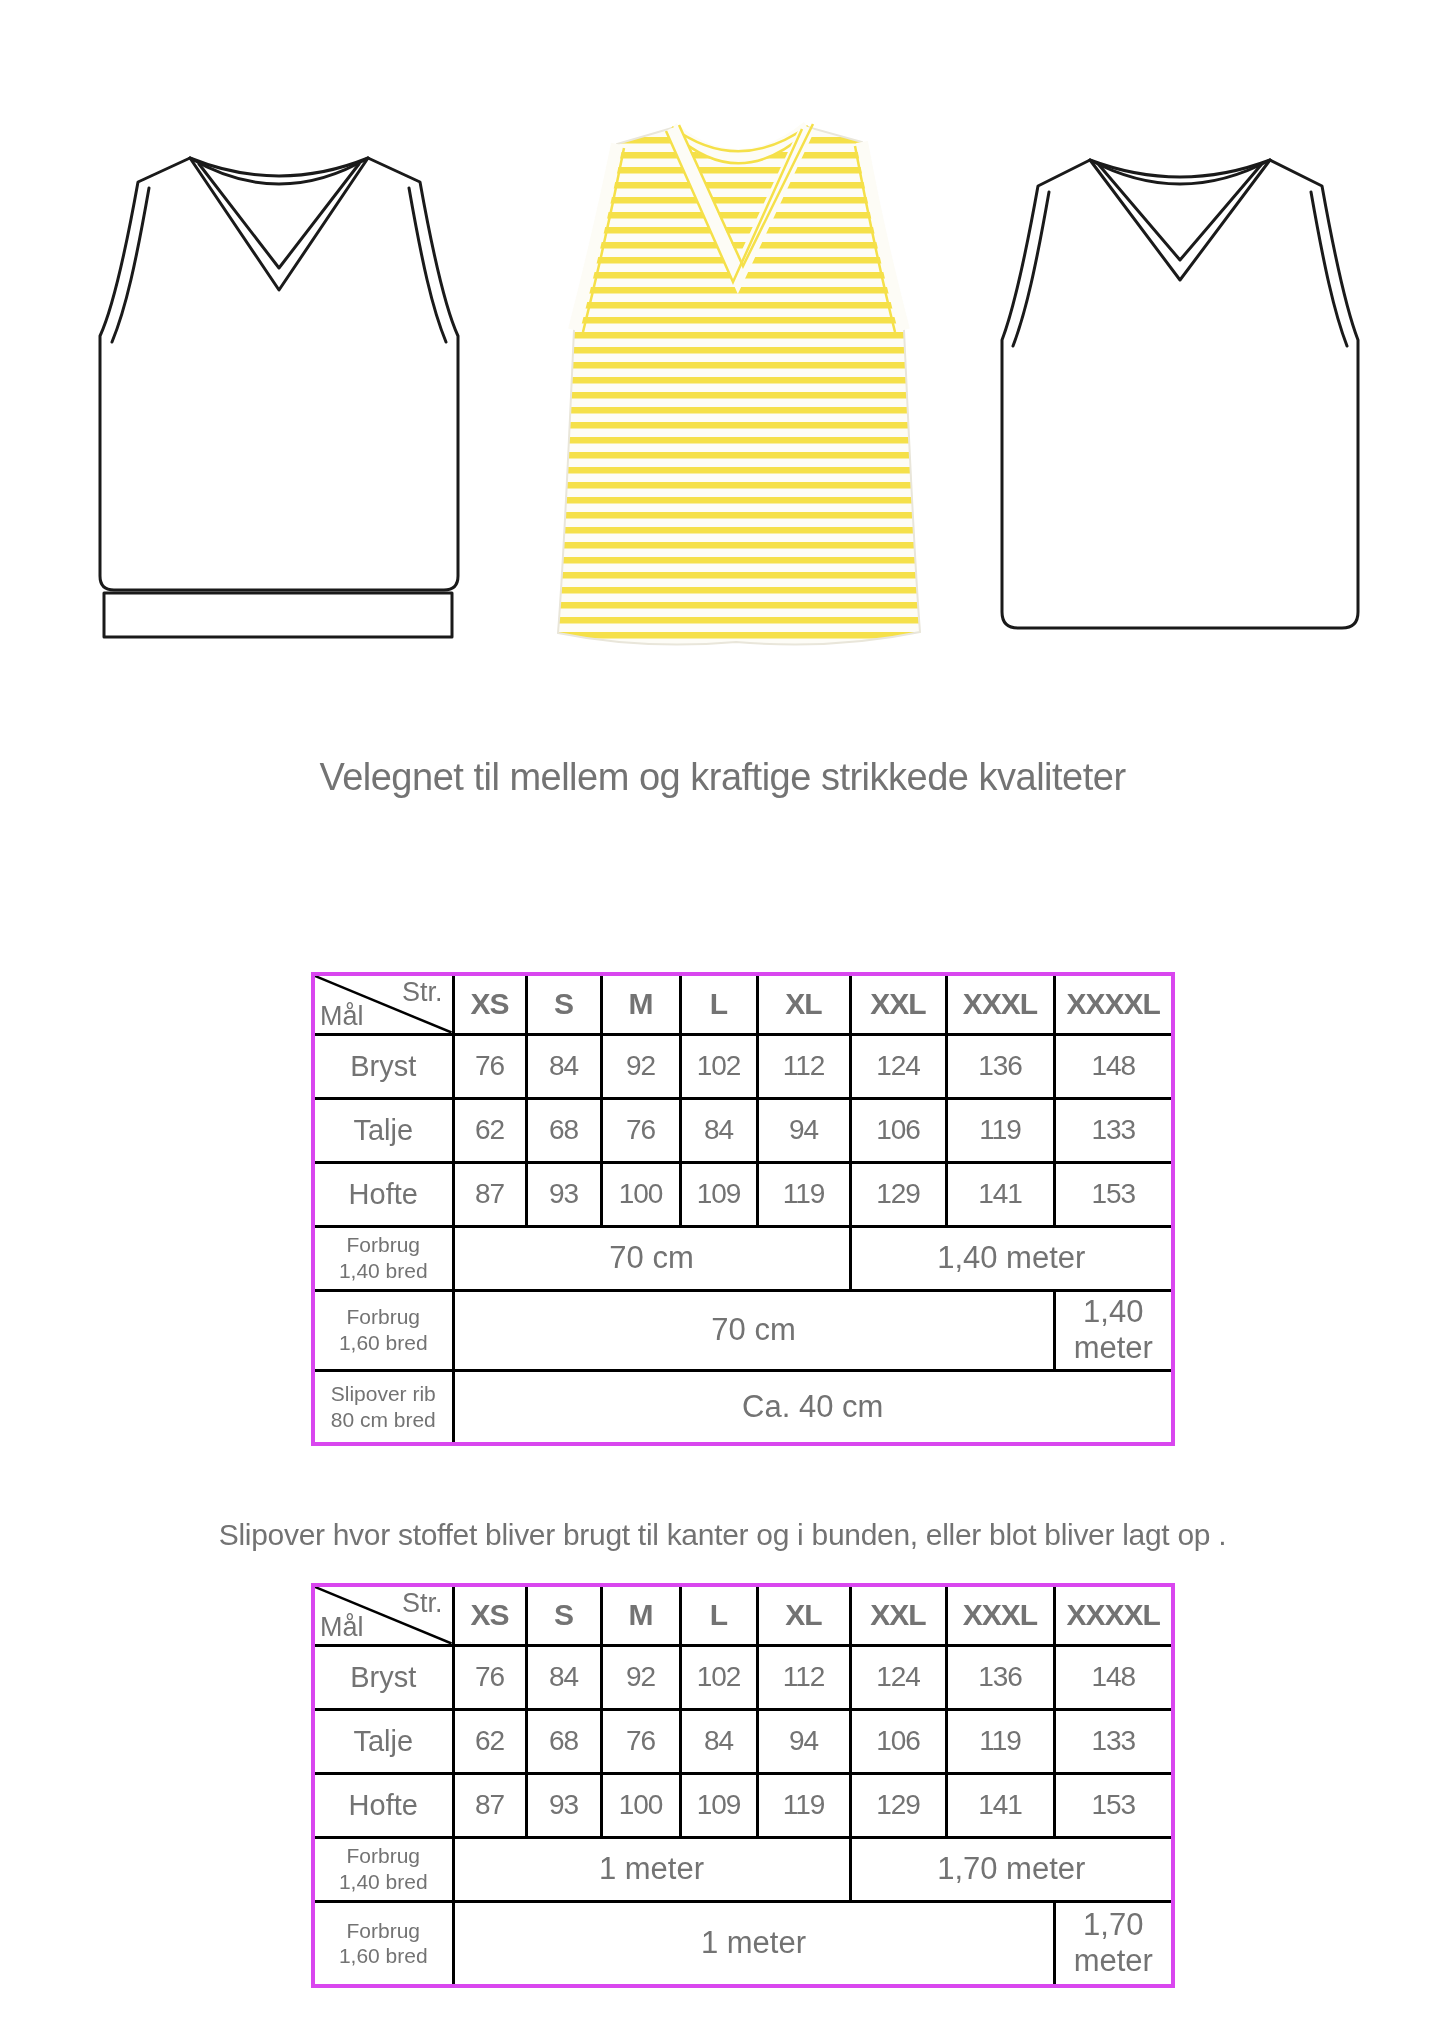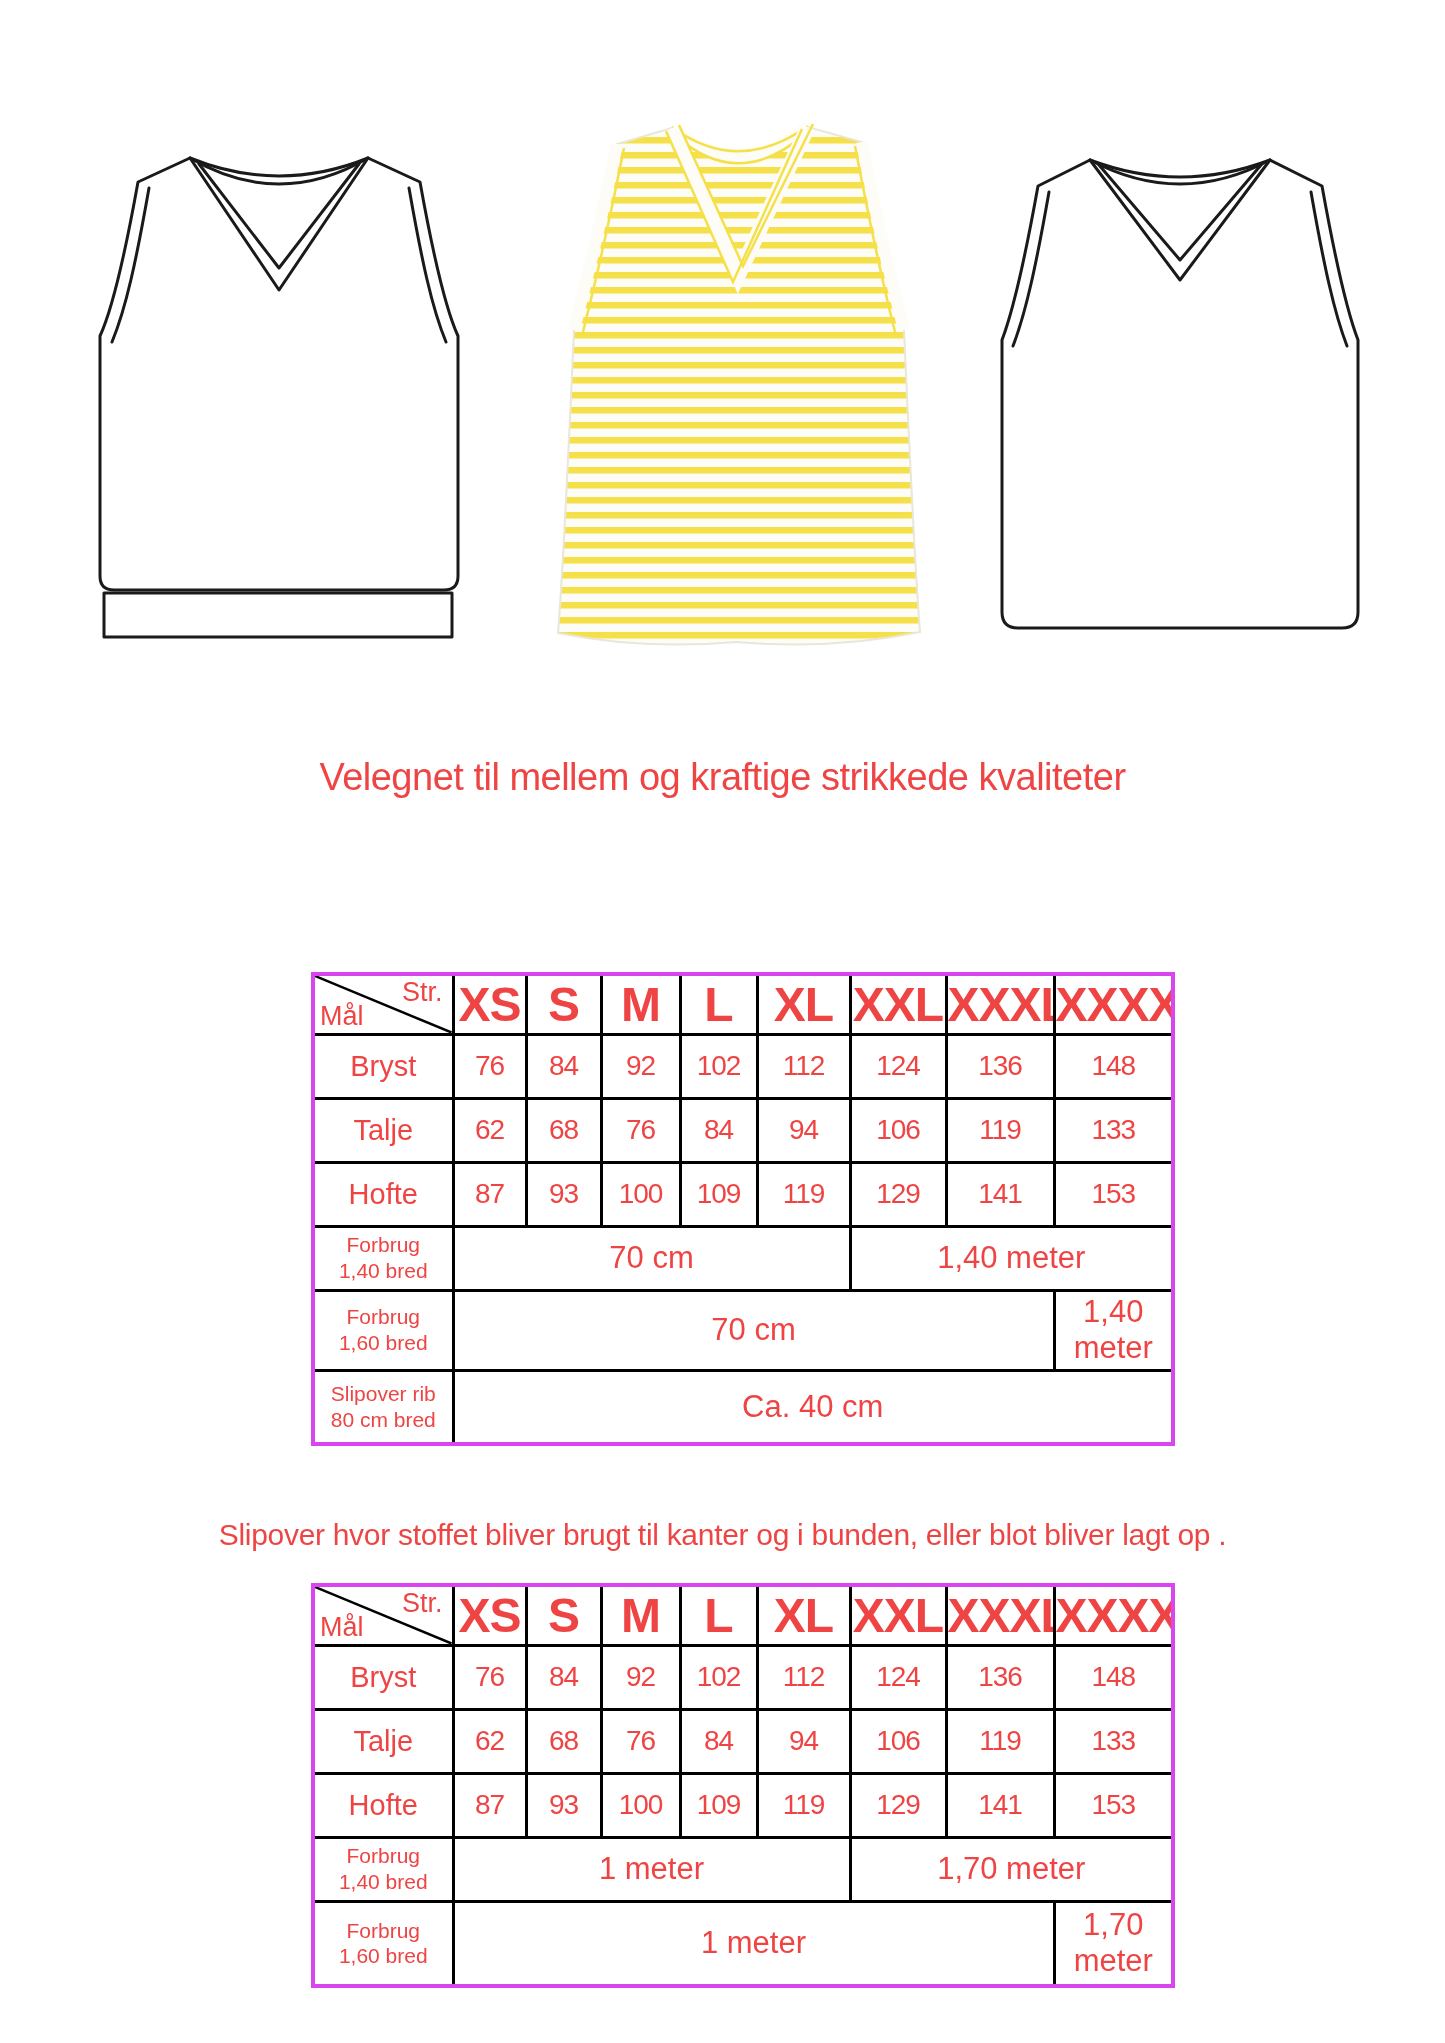--- a/index.html
+++ b/index.html
@@ -1,21 +1,21 @@
 <!DOCTYPE html>
 <html><head>
 <meta charset="utf-8">
 <style>
   html,body{margin:0;padding:0;background:#ffffff;}
   .page{
     position:relative;
     width:1445px;height:2043px;
     background:#ffffff;
     font-family:"Liberation Sans", sans-serif;
-    color:#ef4444;
+    color:#737373;
     overflow:hidden;
   }
   .garment{position:absolute;}
   .sketch-front{left:96px;top:148px;width:366px;height:492px;}
   .photo-vest{left:522px;top:118px;width:432px;height:532px;}
   .sketch-back{left:998px;top:150px;width:364px;height:486px;}
 
   .doc-title{
     position:absolute;left:0;right:0;top:756px;
     text-align:center;font-size:38px;letter-spacing:-0.5px;
@@ -37,21 +37,21 @@
     border:3px solid #000;text-align:center;vertical-align:middle;
     padding:0;background:#fff;overflow:hidden;
   }
   tr.h-hdr{height:60px;}
   tr.h-data{height:64px;}
   tr.h-f1{height:64px;}
   tr.h-f2{height:80px;}
   tr.h-f2b{height:85px;}
   tr.h-f3{height:74px;}
 
-  td.size-hdr{font-size:48px;font-weight:700;letter-spacing:-1px;margin-left:9px;}
+  td.size-hdr{font-size:30px;font-weight:700;letter-spacing:-1px;margin-left:9px;}
   td.mlabel{font-size:29px;}
   td.num{font-size:28px;letter-spacing:-1px;}
   td.span-val{font-size:31px;}
   td.flabel{font-size:21px;line-height:1.22;}
 
   td.corner{position:relative;}
   .corner-svg{position:absolute;left:0;top:0;width:100%;height:100%;}
   .corner-top{position:absolute;top:1px;right:9px;font-size:27px;}
   .corner-bottom{position:absolute;bottom:1px;left:5px;font-size:27px;}
 </style>

